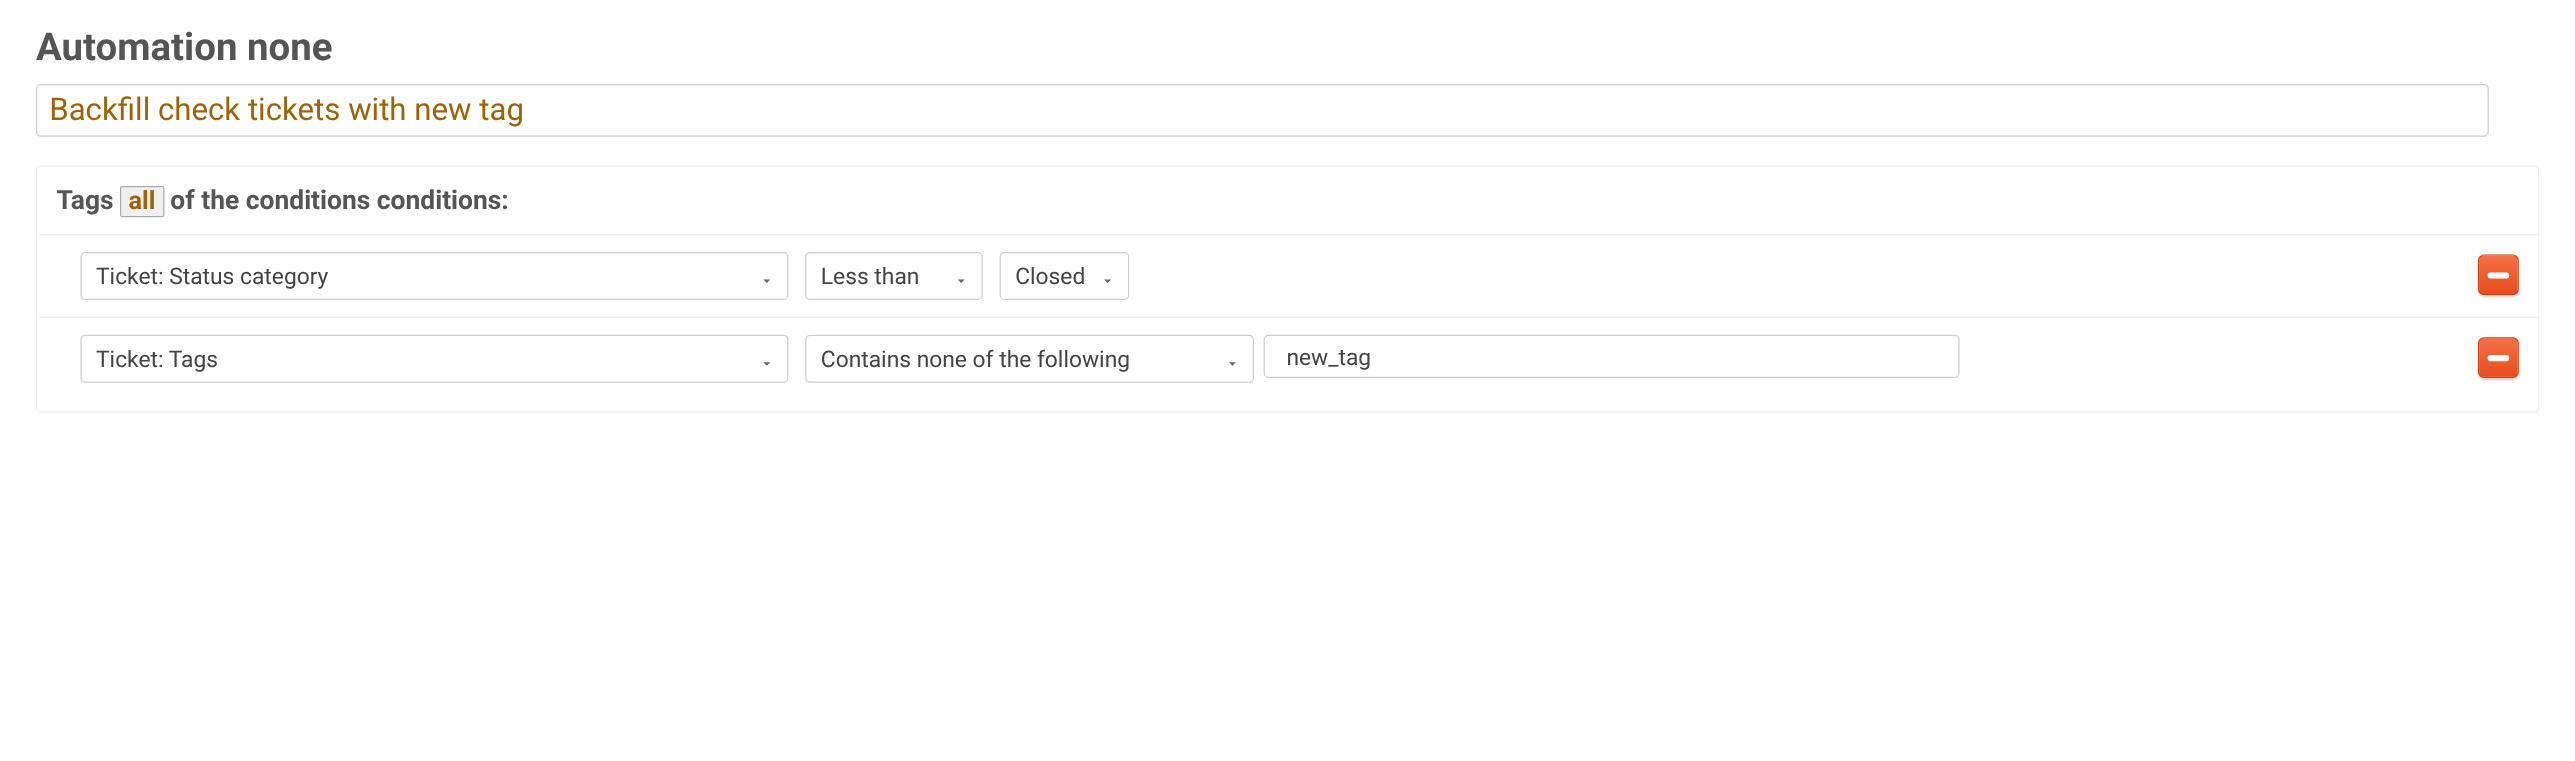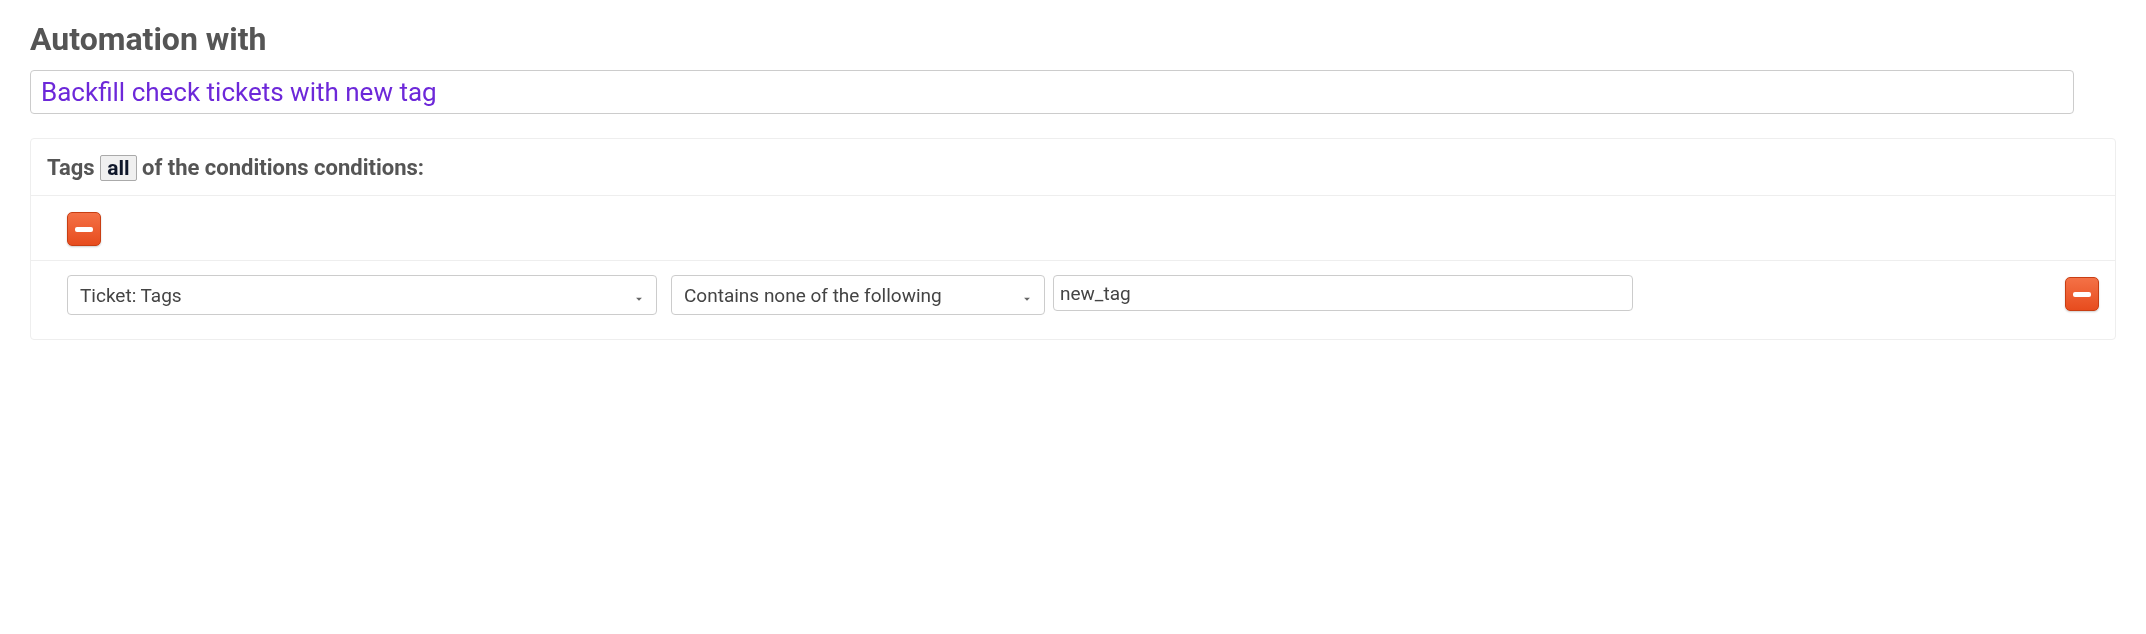--- a/index.html
+++ b/index.html
@@ -18,42 +18,42 @@
       font-weight: 700;
       color: #555;
       margin-bottom: 12px;
     }
     .title-input {
       width: 98%;
       font-size: 26px;
       padding: 6px 10px;
       border: 1px solid #ccc;
       border-radius: 4px;
-      color: #6d28d9;
+      color: #a16207;
       font-family: inherit;
     }
     .conditions-panel {
       margin-top: 24px;
       border: 1px solid #eee;
       border-radius: 4px;
       padding: 16px 0 10px 0;
     }
     .conditions-header {
       font-size: 22px;
       font-weight: 700;
       color: #555;
       margin: 0 0 14px 16px;
     }
     .match-toggle {
       display: inline-block;
       border: 1px solid #aaa;
       background: #f0f0f0;
       padding: 0px 6px;
       font-weight: 700;
-      color: #0f172a;
+      color: #a16207;
       border-radius: 2px;
       font-size: 21px;
       vertical-align: baseline;
     }
     .condition-row {
       display: flex;
       align-items: flex-start;
       padding: 14px 16px 14px 36px;
       border-top: 1px solid #eee;
       gap: 14px;
@@ -95,21 +95,21 @@
     }
     .w-field { width: 590px; }
     .w-op1 { width: 148px; }
     .w-val1 { width: 108px; }
     .w-op2 { width: 138px; }
     .w-op3 { width: 374px; }
     .tag-input {
       height: 36px;
       border: 1px solid #ccc;
       border-radius: 4px;
-      padding: 0 6px;
+      padding: 0 18px;
       font-size: 19px;
       color: #444;
       font-family: inherit;
       width: 580px;
     }
     .tag-row-wrap {
       display: flex;
       flex-direction: row;
       gap: 8px;
     }
@@ -135,32 +135,52 @@
       width: 18px;
       height: 5px;
       background: #fff;
       border-radius: 2px;
     }
   </style>
 </head>
 <body>
 
 <div>
-  <div class="title-label">Automation with</div>
+  <div class="title-label">Automation none</div>
   <input type="text" class="title-input" value="Backfill check tickets with new tag" style="">
 </div>
 
 <div class="conditions-panel">
   <div class="conditions-header">
     <span>Tags</span>
     <span class="match-toggle">all</span>
     <span>of the conditions conditions:</span>
   </div>
 
   <div class="condition-row">
+    <div class="condition-fields">
+      <div class="select w-field">
+        <span>Ticket: Status category</span>
+        <span class="chevron"><svg viewBox="0 0 24 24">
+              <path d="M7 10l5 5 5-5z"></path>
+            </svg></span>
+      </div>
+      <div class="select w-op1">
+        <span>Less than</span>
+        <span class="chevron"><svg viewBox="0 0 24 24">
+              <path d="M7 10l5 5 5-5z"></path>
+            </svg></span>
+      </div>
+      <div class="select w-val1">
+        <span>Closed</span>
+        <span class="chevron"><svg viewBox="0 0 24 24">
+              <path d="M7 10l5 5 5-5z"></path>
+            </svg></span>
+      </div>
+    </div>
     <div class="remove-btn">
       <span class="minus"></span>
     </div>
   </div>
 
 
   <div class="condition-row">
     <div class="tag-row-wrap" style="flex:1">
       <div class="tag-row-top">
         <div class="select w-field">

